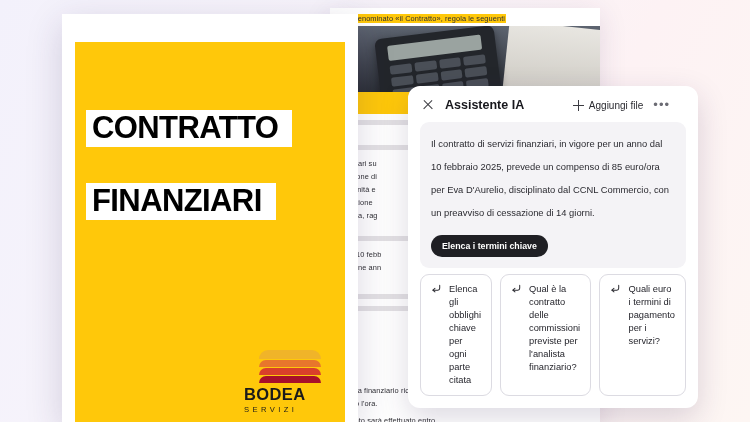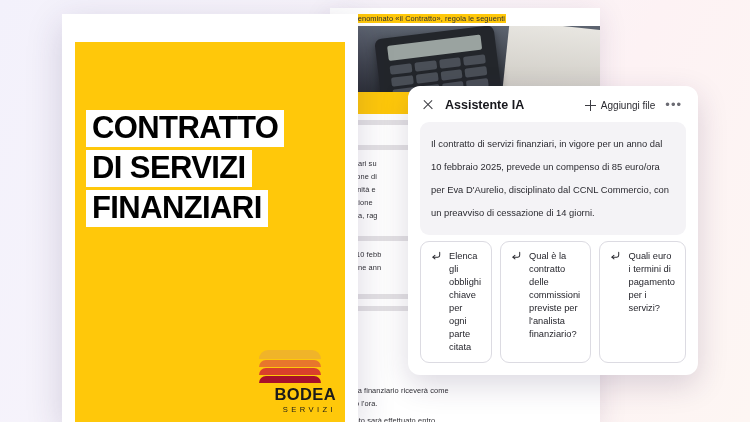--- a/index.html
+++ b/index.html
@@ -136,30 +136,30 @@
     width: 248px;
     font-size: 31px;
     line-height: 33px;
     font-weight: 700;
     color: #000000;
     letter-spacing: -0.6px;
   }
   .cover-title span {
     background: #ffffff;
     display: inline-block;
-    padding: 1px 6px 3px 6px;
+    padding: 1px 14px 3px 6px;
     margin-bottom: 3px;
   }
   
   .logo {
     position: absolute;
     right: 22px;
     bottom: 8px;
     width: 92px;
-    text-align: right;
+    text-align: left;
   }
   .logo-arcs { position: relative; height: 34px; }
   .logo-arcs i {
     position: absolute;
     left: 50%;
     transform: translateX(-50%);
     border-radius: 20px 20px 0 0;
     display: block;
   }
   .a1 { width: 62px; height: 9px; bottom: 26px; background: #f0b429; }
@@ -186,21 +186,21 @@
     top: 86px;
     width: 290px;
     background: #ffffff;
     border-radius: 12px;
     box-shadow: 0 10px 30px rgba(45, 30, 75, 0.17);
     padding: 0 0 12px 0;
   }
   .ai-header {
     display: flex;
     align-items: center;
-    padding: 11px 16px 9px 12px;
+    padding: 11px 28px 9px 12px;
   }
   .ai-close {
     width: 16px;
     height: 16px;
     position: relative;
     cursor: pointer;
     flex: 0 0 auto;
   }
   .ai-close::before, .ai-close::after {
     content: "";
@@ -357,21 +357,21 @@
       <div>euro l'ora.</div>
       <div style="margin-top:4px">mento sarà effettuato entro</div>
 
     </div>
   </div>
 
   <div class="doc-front">
     <div class="cover-fill"></div>
     <div class="cover-title">
       <span>CONTRATTO</span><br>
-      <span>DI SERVIZI</span><br>
+      <br>
       <span>FINANZIARI</span>
     </div>
 
     <div class="logo">
       <div class="logo-arcs">
         <i class="a1"></i>
           <i class="a2"></i>
           <i class="a3"></i>
           <i class="a4"></i>
       </div>
@@ -387,20 +387,21 @@
       <div class="ai-title">Assistente IA</div>
       <div class="ai-add">
         <span class="plus"></span>
         <span>Aggiungi file</span>
       </div>
       <div class="ai-more">•••</div>
     </div>
 
     <div class="ai-card">
       <p>Il contratto di servizi finanziari, in vigore per un anno dal 10 febbraio 2025, prevede un compenso di 85 euro/ora per Eva D'Aurelio, disciplinato dal CCNL Commercio, con un preavviso di cessazione di 14 giorni.</p>
+      <div class="pill-dark">Elenca i termini chiave</div>
     </div>
 
     <div class="suggestions">
 
       <div class="sug">
         <svg class="arrow-icon" width="11" height="11" viewBox="0 0 12 12">
           <path d="M9.5 1.5v3.2a2 2 0 0 1-2 2H2.3" fill="none" stroke="#2b2b31" stroke-width="1.1" stroke-linecap="round"></path>
           <path d="M4.3 4.7 2 6.7l2.3 2" fill="none" stroke="#2b2b31" stroke-width="1.1" stroke-linecap="round" stroke-linejoin="round"></path>
         </svg>
         <span>Elenca gli obblighi chiave per ogni parte citata</span>

